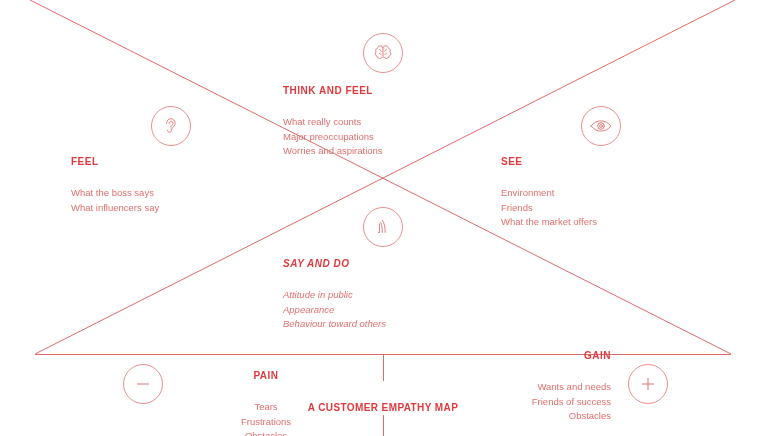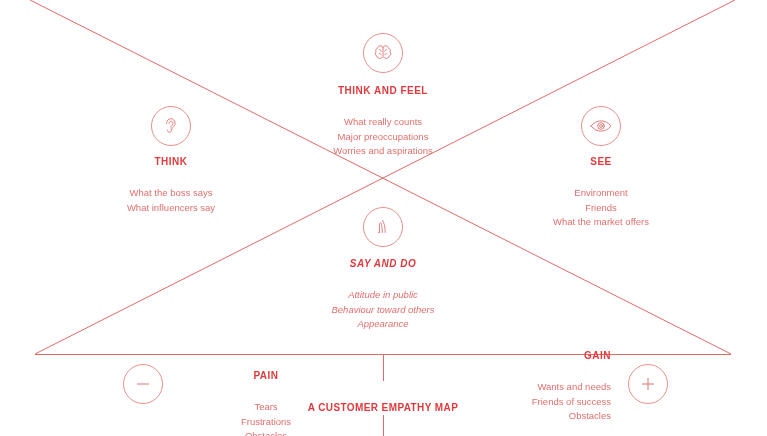--- a/index.html
+++ b/index.html
@@ -34,21 +34,21 @@
     white-space: nowrap;
     line-height: 14px;
   }
   .lines-text {
     font-size: 9.5px;
     color: #e0706e;
     line-height: 14.5px;
     white-space: nowrap;
   }
 
-  .center-align { text-align: center; }
+  .center-align { text-align: left; }
   .left-align   { text-align: center; }
   .right-align  { text-align: right; }
 
   .gap-top { margin-top: 17px; }
 
   
   .icon-circle {
     position: absolute;
     width: 40px;
     height: 40px;
@@ -107,21 +107,21 @@
   </div>
 
   <div class="icon-circle" style="left:151px; top:106px;">
     <svg width="16" height="20" viewBox="0 0 16 20" fill="none" stroke="#e0706e" stroke-width="0.9" stroke-linecap="round" stroke-linejoin="round">
       <path d="M3.5 7.3c0-2.6 1.9-4.6 4.3-4.6s4.3 2 4.3 4.6c0 2.1-1.2 3-2.2 4-.8.8-1.3 1.5-1.3 2.6 0 1.3-.9 2.3-2.1 2.3-1.1 0-2-.8-2.1-1.9"></path>
       <path d="M6 7.4c0-1.2.9-2.1 2-2.1s2 .9 2 2.1c0 1-.6 1.6-1.2 2.2-.5.5-.9 1-.9 1.8"></path>
       <path d="M7.9 13.1v.1"></path>
     </svg>
   </div>
   <div class="block center-align" style="left:71px; top:155px; width:200px;">
-    <div class="heading">THINK</div>
+    <div class="heading">FEEL</div>
     <div class="lines-text gap-top">
       <div>What the boss says</div>
       <div>What influencers say</div>
     </div>
   </div>
 
   <div class="icon-circle" style="left:581px; top:106px;">
     <svg width="24" height="16" viewBox="0 0 24 16" fill="none" stroke="#e0706e" stroke-width="0.9" stroke-linecap="round" stroke-linejoin="round">
       <path d="M2.2 8c2.4-3.4 5.9-5.1 9.8-5.1S19.4 4.6 21.8 8c-2.4 3.4-5.9 5.1-9.8 5.1S4.6 11.4 2.2 8z"></path>
       <circle cx="12" cy="8" r="3.3"></circle>
@@ -142,22 +142,22 @@
       <path d="M5.5 15.5c0-3.4 0-6.3 0-8.6"></path>
       <path d="M8.3 15.5c0-4.4-.4-7.5-1.6-10"></path>
       <path d="M11.2 15.5c0-5.5-.9-9.4-2.7-12.2"></path>
       <path d="M4.4 15.5h.1"></path>
     </svg>
   </div>
   <div class="block center-align" style="left:283px; top:257px; width:200px;font-style:italic;">
     <div class="heading">SAY AND DO</div>
     <div class="lines-text gap-top">
       <div>Attitude in public</div>
+      <div>Appearance</div>
       <div>Behaviour toward others</div>
-      <div>Appearance</div>
     </div>
   </div>
 
   <div class="icon-circle" style="left:123px; top:364px;">
     <svg width="18" height="18" viewBox="0 0 18 18" fill="none" stroke="#e0706e" stroke-width="1" stroke-linecap="round">
       <line x1="3.5" y1="9" x2="14.5" y2="9"></line>
     </svg>
   </div>
   <div class="block left-align" style="left:176px; top:369px; width:180px;">
     <div class="heading">PAIN</div>

